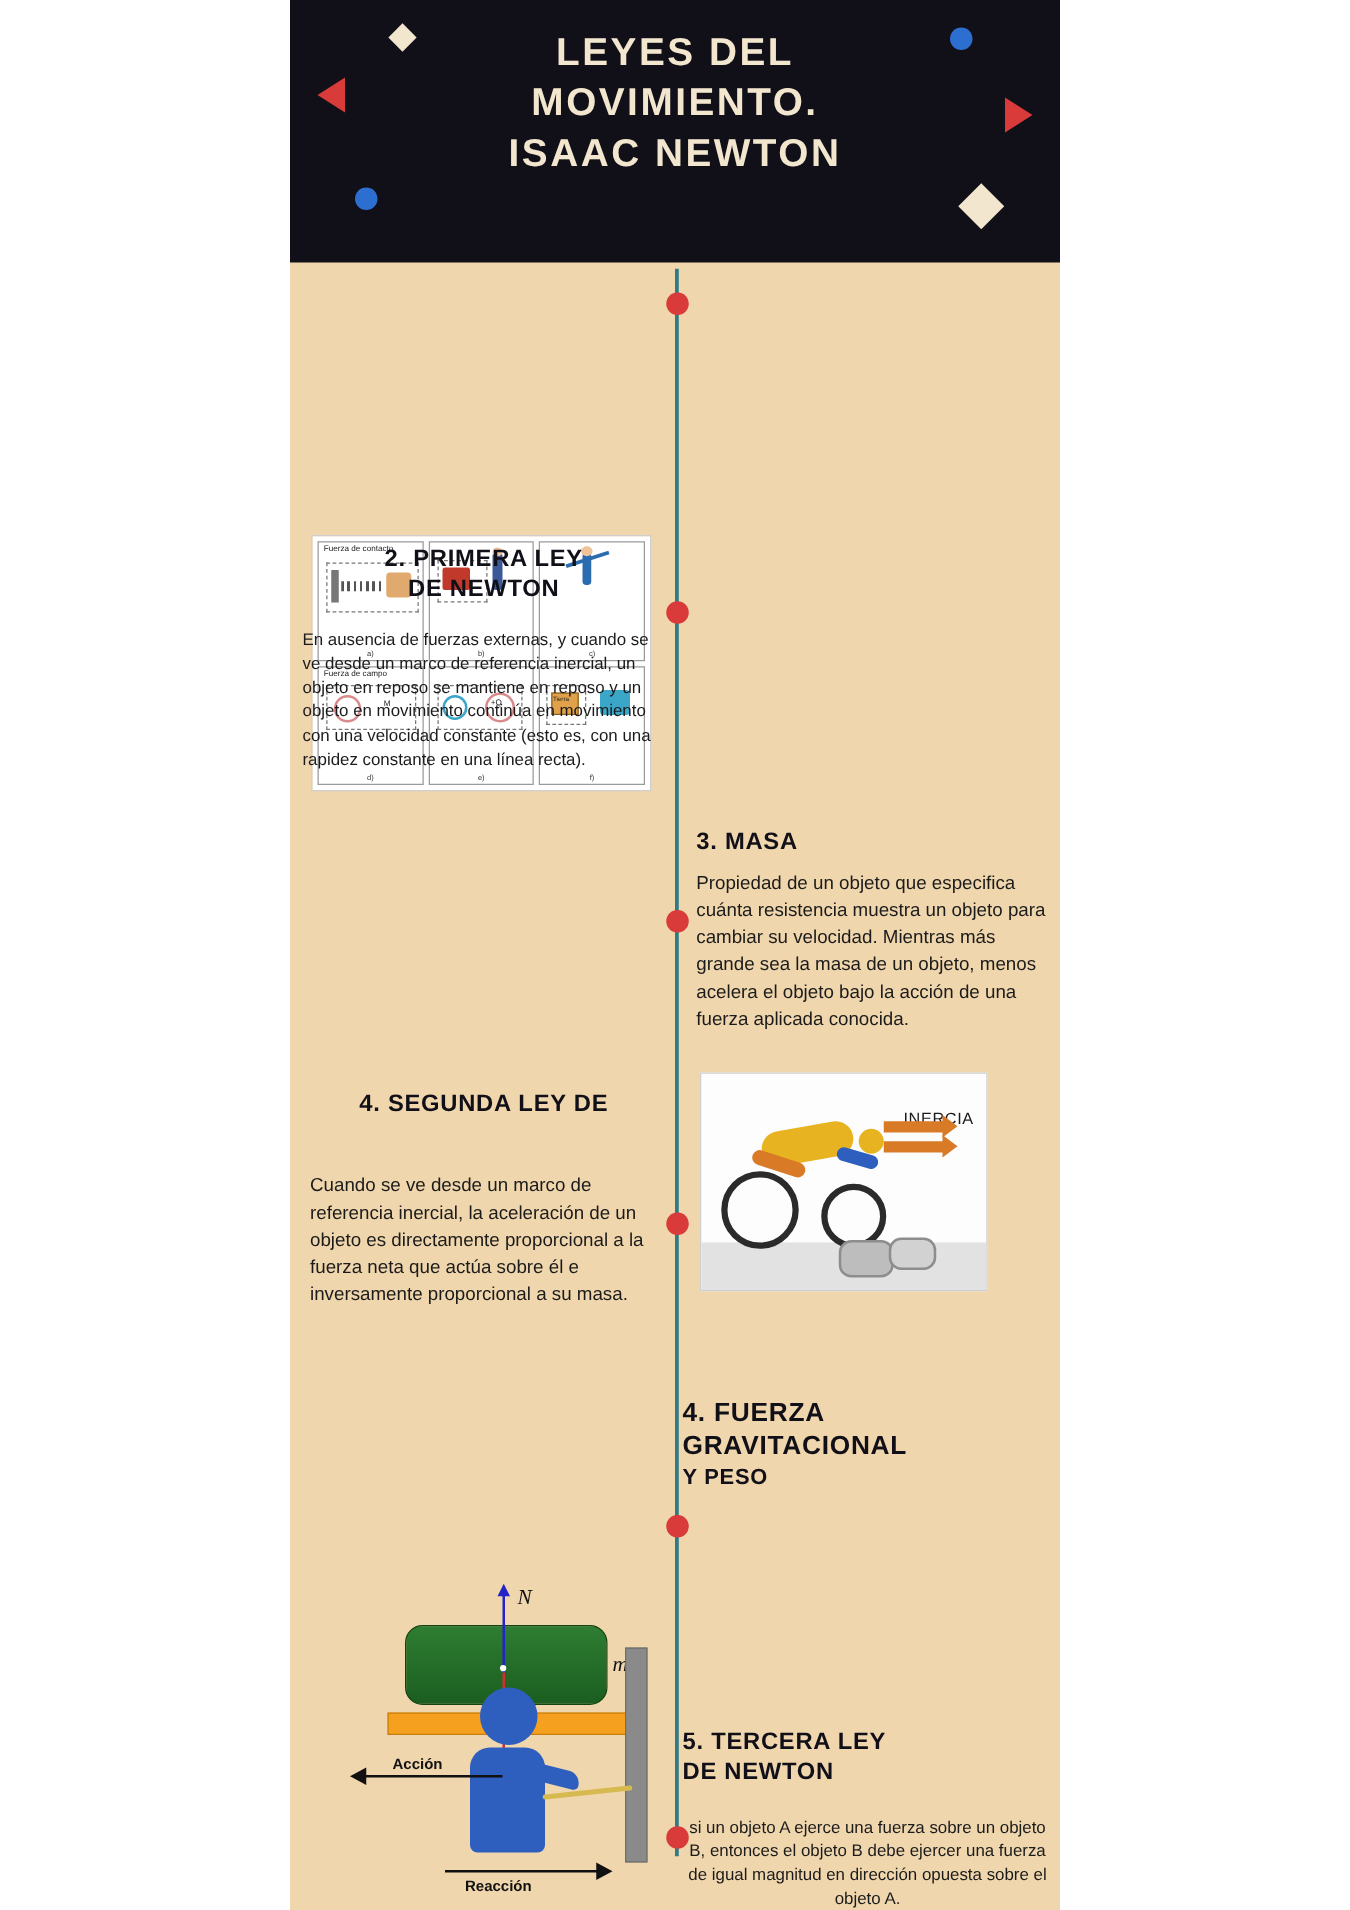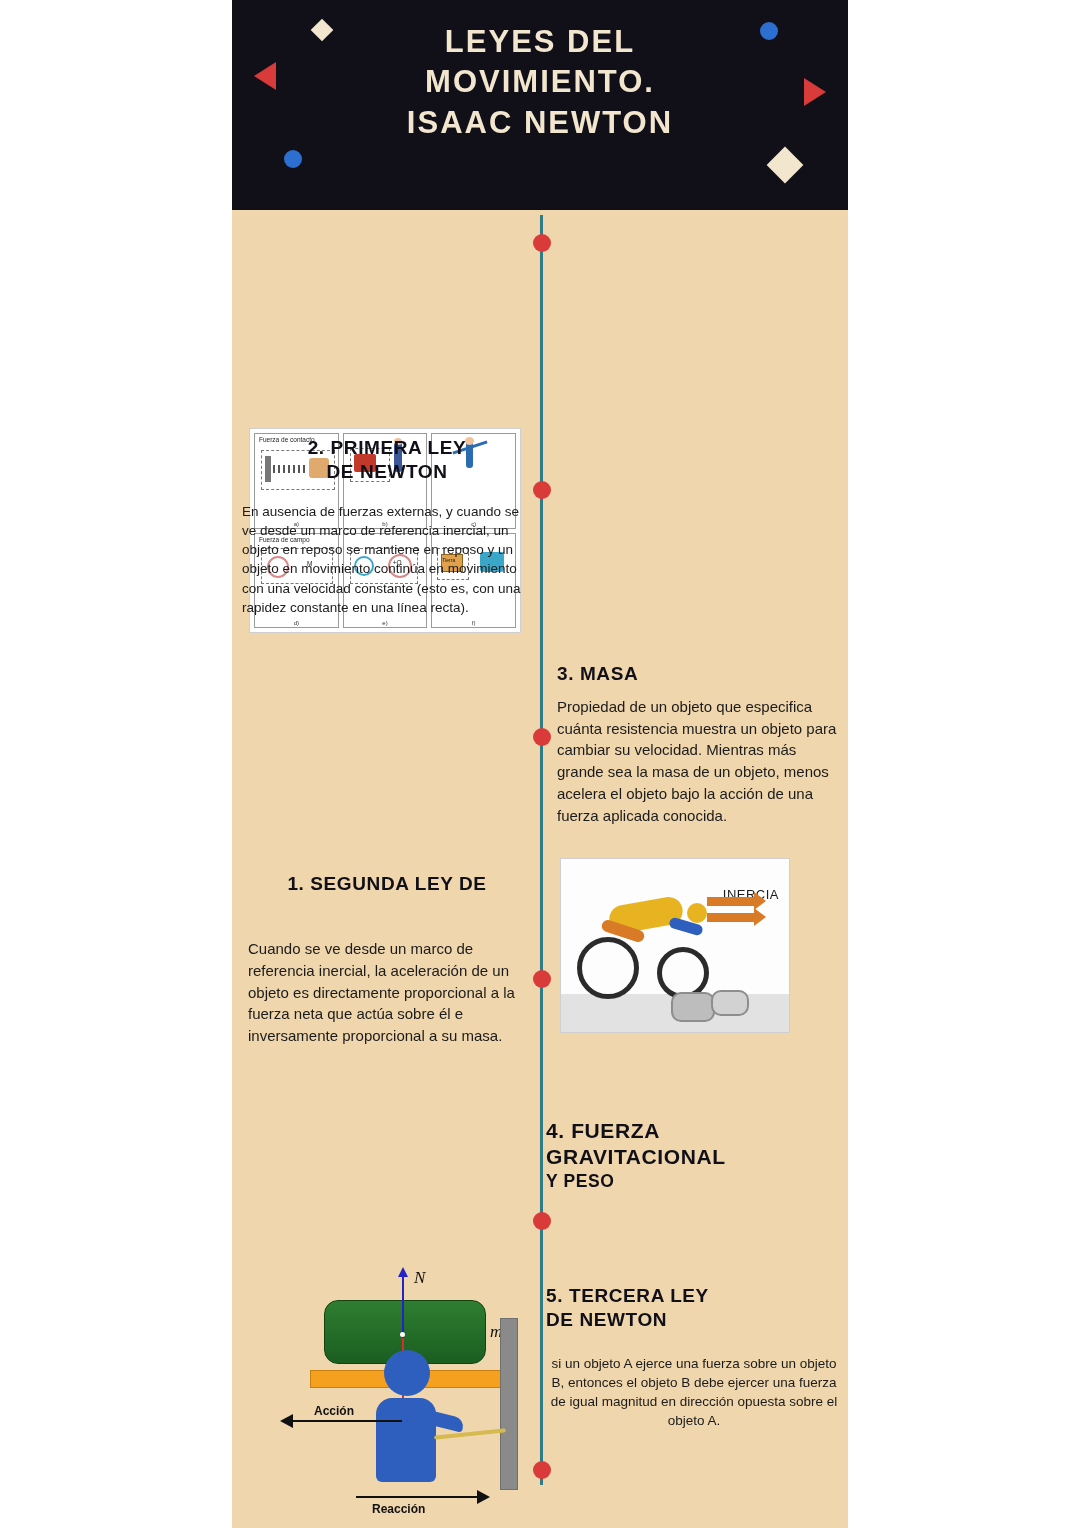--- a/index.html
+++ b/index.html
@@ -380,30 +380,30 @@
     <div class="vec up" style="left:140px;top:14px;height:62px;"></div>
     <div class="vec down" style="left:140px;top:76px;height:74px;"></div>
     <div class="ital" style="left:152px;top:6px;">N</div>
     <div class="ital" style="left:228px;top:60px;">m</div>
     <div class="ital" style="left:152px;top:146px;">mg</div>
     <div class="deco dot" style="position:absolute;left:138px;top:70px;width:5px;height:5px;background:#fff;border-radius:50%;"></div>
     <div class="deco dot" style="position:absolute;left:138px;top:96px;width:5px;height:5px;background:#fff;border-radius:50%;"></div>
   </div>
 
   <div class="blk center" style="left:10px;top:872px;width:290px;">
-    <div class="h-title">1. SEGUNDA LEY DE</div>
+    <div class="h-title">4. SEGUNDA LEY DE</div>
   </div>
   <div class="blk body-text" style="left:16px;top:938px;width:280px;">Cuando se ve desde un marco de referencia inercial, la aceleración de un objeto es directamente proporcional a la fuerza neta que actúa sobre él e inversamente proporcional a su masa.</div>
 
   <div class="blk" style="left:314px;top:1118px;width:296px;">
     <div class="h-title" style="font-size:21px;">4. FUERZA GRAVITACIONAL</div>
     <div class="h-title" style="font-size:17.5px;">Y PESO</div>
   </div>
 
-  <div class="blk" style="left:314px;top:1284px;width:296px;">
+  <div class="blk" style="left:314px;top:1382px;width:296px;">
     <div class="h-title">5. TERCERA LEY</div>
     <div class="h-title">DE NEWTON</div>
     <div class="body-small center" style="margin-top:22px;">si un objeto A ejerce una fuerza sobre un objeto B, entonces el objeto B debe ejercer una fuerza de igual magnitud en dirección opuesta sobre el objeto A.</div>
   </div>
 
   <div class="blk" style="left:16px;top:1310px;width:290px;height:210px;">
     <div class="ar-wall" style="left:252px;top:8px;width:16px;height:170px;"></div>
     <div class="person-head" style="left:136px;top:40px;width:46px;height:46px;"></div>
     <div class="person-body" style="left:128px;top:88px;width:60px;height:84px;"></div>
     <div class="person-body" style="left:176px;top:104px;width:40px;height:14px;transform:rotate(14deg);"></div>

